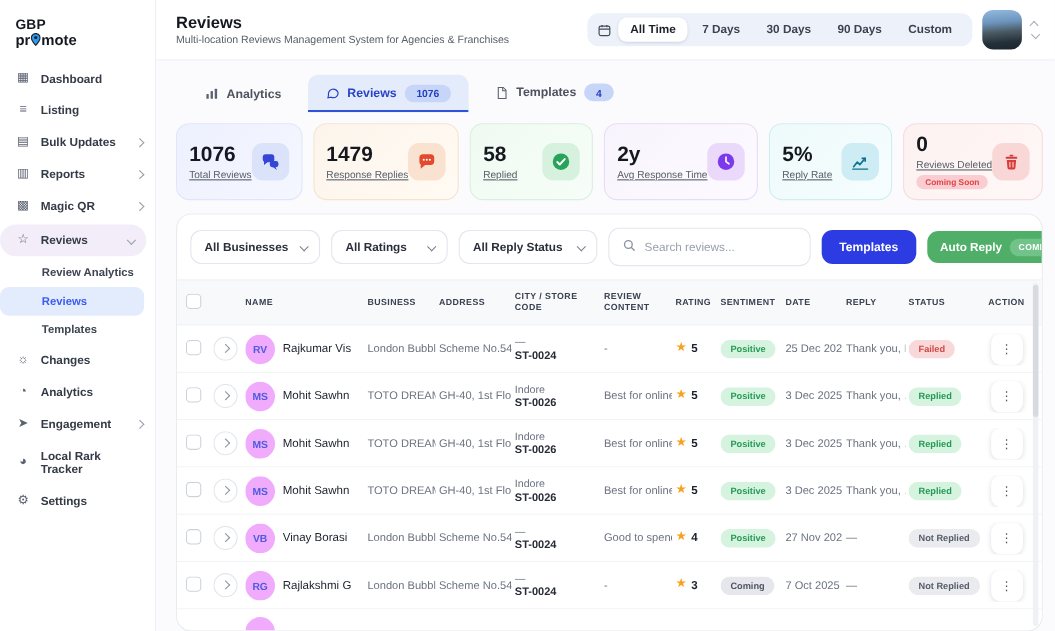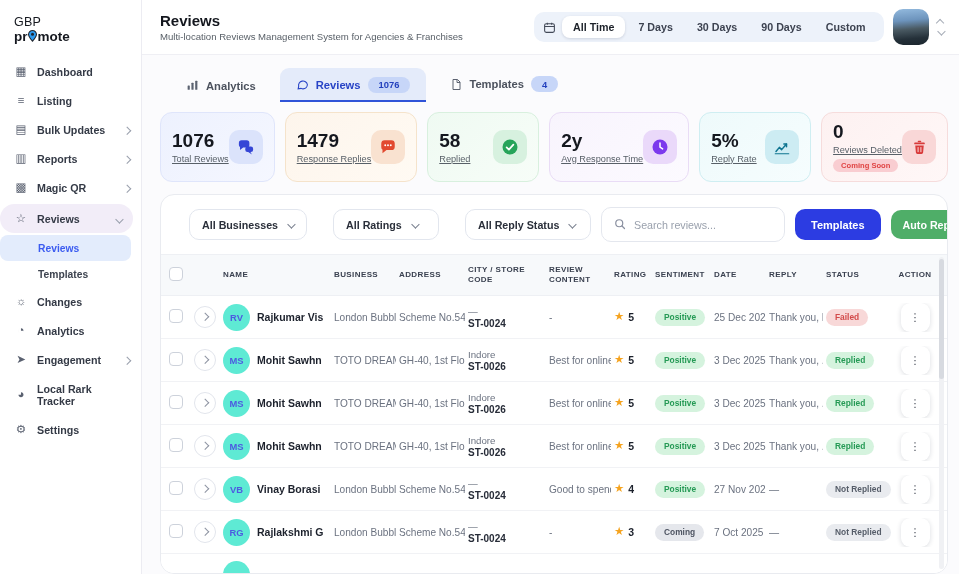--- a/index.html
+++ b/index.html
@@ -3,21 +3,21 @@
 <meta charset="utf-8">
 <style>
   *{box-sizing:border-box;margin:0;padding:0;}
   html,body{width:959px;height:574px;overflow:hidden;background:#fff;
     font-family:"Liberation Sans","DejaVu Sans",sans-serif;color:#1c212c;}
   .app{display:flex;width:959px;height:574px;}
 
   
   .sidebar{width:142px;min-width:142px;background:#fff;border-right:1px solid #ececf2;padding-top:12px;}
   .logo{padding:4px 14px 14px;}
-  .logo-line1{font-weight:400;font-size:12.5px;line-height:1;color:#15181f;letter-spacing:.2px;}
+  .logo-line1{font-weight:700;font-size:12.5px;line-height:1;color:#15181f;letter-spacing:.2px;}
   .logo-line2{font-weight:800;font-size:13.5px;line-height:1;color:#15181f;display:flex;align-items:flex-end;margin-top:1px;}
   .logo-pin{margin:0 .5px -1px .5px;}
   .nav{display:flex;flex-direction:column;}
   .nav-item{display:flex;align-items:center;gap:9px;padding:8.5px 12px 8.5px 14px;font-size:10.7px;font-weight:700;color:#343a46;cursor:pointer;}
   .nav-ico{width:14px;min-width:14px;font-size:11.5px;color:#5a6170;text-align:center;font-weight:400;line-height:1;}
   .nav-chev{margin-left:auto;color:#9aa0ad;}
   .nav-item.reviews-parent{background:#f2edf8;border-radius:16px;margin:2px 8px 2px 0;}
   .sub-item{padding:7.5px 12px 7.5px 38px;font-size:10.3px;font-weight:600;color:#3e4450;cursor:pointer;}
   .sub-item.active{background:#e3ecfc;color:#3c5cf0;font-weight:700;border-radius:8px;margin-right:10px;}
   .chev{display:inline-block;width:5.5px;height:5.5px;border-right:1.6px solid currentColor;border-bottom:1.6px solid currentColor;}
@@ -64,38 +64,38 @@
   .s1 .stat-icon{background:#dbe3fb;}
   .s2 .stat-icon{background:#f9e2d0;}
   .s3 .stat-icon{background:#d7f1df;}
   .s4 .stat-icon{background:#ead9fa;}
   .s5 .stat-icon{background:#cdecf3;}
   .s6 .stat-icon{background:#f9d7d7;}
 
   
   .panel{background:#fff;border:1px solid #e9ebf0;border-radius:14px;margin-top:12px;flex:1;overflow:hidden;position:relative;}
   .filters{display:flex;align-items:center;gap:10px;padding:12px;}
-  .select{display:flex;align-items:center;justify-content:flex-start;gap:10px;border:1px solid #e2e6ee;border-radius:10px;padding:8.5px 12px;font-size:10.7px;font-weight:700;color:#2a2f3a;background:#fff;cursor:pointer;white-space:nowrap;margin-left:16px;}
+  .select{display:flex;align-items:center;justify-content:space-between;gap:10px;border:1px solid #e2e6ee;border-radius:10px;padding:8.5px 12px;font-size:10.7px;font-weight:700;color:#2a2f3a;background:#fff;cursor:pointer;white-space:nowrap;}
   .select .chev{color:#7b8290;}
   .searchbox{flex:1;display:flex;align-items:center;gap:8px;border:1px solid #e4e7ee;border-radius:10px;padding:7.5px 12px;background:#fff;}
   .searchbox input{border:none;outline:none;flex:1;font-size:10.7px;font-family:inherit;color:#3a4150;background:transparent;}
   .searchbox input::placeholder{color:#9aa1ad;}
   .btn-templates{background:#2c3ce2;color:#fff;font-size:11px;font-weight:700;padding:9.5px 16px;border-radius:10px;border:none;cursor:pointer;white-space:nowrap;}
   .btn-autoreply{background:#4fae68;color:#fff;font-size:10.7px;font-weight:700;padding:6.5px 9px 6.5px 12px;border-radius:10px;border:none;cursor:pointer;display:flex;align-items:center;gap:7px;white-space:nowrap;}
   .ar-badge{background:#72c389;font-size:7.8px;font-weight:800;padding:3.5px 8px;border-radius:999px;letter-spacing:.3px;}
 
   
   .grid-row{display:grid;grid-template-columns:22px 26px 108px 62px 66px 78px 62px 38px 56px 52px 54px 66px 40px;column-gap:3px;align-items:center;padding:0 8px;}
   .thead{background:#f7f9fb;border-top:1px solid #eef0f4;border-bottom:1px solid #eef0f4;min-height:42px;}
   .th{font-size:8px;font-weight:700;color:#3a4150;letter-spacing:.4px;text-transform:uppercase;line-height:1.3;}
   .trow{min-height:43px;border-bottom:1px solid #f1f2f5;background:#fff;}
   .cell{font-size:10.1px;color:#6b7280;white-space:nowrap;overflow:hidden;}
   .c-name{display:flex;align-items:center;gap:7px;}
-  .avatar{width:27px;height:27px;min-width:27px;border-radius:50%;background:#5eead4;color:#4d5be0;font-size:9.4px;font-weight:700;display:flex;align-items:center;justify-content:center;}
-  .name-text{font-size:10.5px;font-weight:700;color:#1c212c;white-space:nowrap;overflow:hidden;}
+  .avatar{width:27px;height:27px;min-width:27px;border-radius:50%;background:#f0abfc;color:#4d5be0;font-size:9.4px;font-weight:700;display:flex;align-items:center;justify-content:center;}
+  .name-text{font-size:10.5px;font-weight:400;color:#1c212c;white-space:nowrap;overflow:hidden;}
   .checkbox{width:14px;height:14px;border:1.5px solid #cdd2db;border-radius:4px;background:#fff;display:inline-block;cursor:pointer;}
   .expand-btn{width:22px;height:22px;border-radius:50%;border:1px solid #e2e5ec;background:#fff;display:flex;align-items:center;justify-content:center;cursor:pointer;color:#8f95a3;}
   .c-city .city{display:block;font-size:9.7px;line-height:1.35;color:#6b7280;}
   .c-city .store{display:block;font-size:10px;font-weight:700;color:#272c38;}
   .c-rating{display:flex;gap:4px;align-items:center;}
   .star-icon{color:#f5a31f;font-size:11.5px;line-height:1;}
   .rating-num{font-size:10.5px;font-weight:700;color:#1c212c;}
   .pill{display:inline-block;padding:3.5px 9px;border-radius:999px;font-size:8.4px;font-weight:700;white-space:nowrap;}
   .pill-positive,.pill-replied{background:#d5f3de;color:#259a55;}
   .pill-neutral{background:#e5e7ec;color:#4e5462;}
@@ -147,20 +147,21 @@
       <div class="nav-item">
         <span class="nav-ico">▩</span>
         <span>Magic QR</span>
         <span class="nav-chev"><i class="chev right"></i></span>
       </div>
       <div class="nav-item reviews-parent">
         <span class="nav-ico">☆</span>
         <span>Reviews</span>
         <span class="nav-chev"><i class="chev down"></i></span>
       </div>
+      <div class="sub-item">Review Analytics</div>
       <div class="sub-item active">Reviews</div>
       <div class="sub-item">Templates</div>
       <div class="nav-item">
         <span class="nav-ico">☼</span>
         <span>Changes</span>
       </div>
       <div class="nav-item">
         <span class="nav-ico">◔</span>
         <span>Analytics</span>
       </div>

